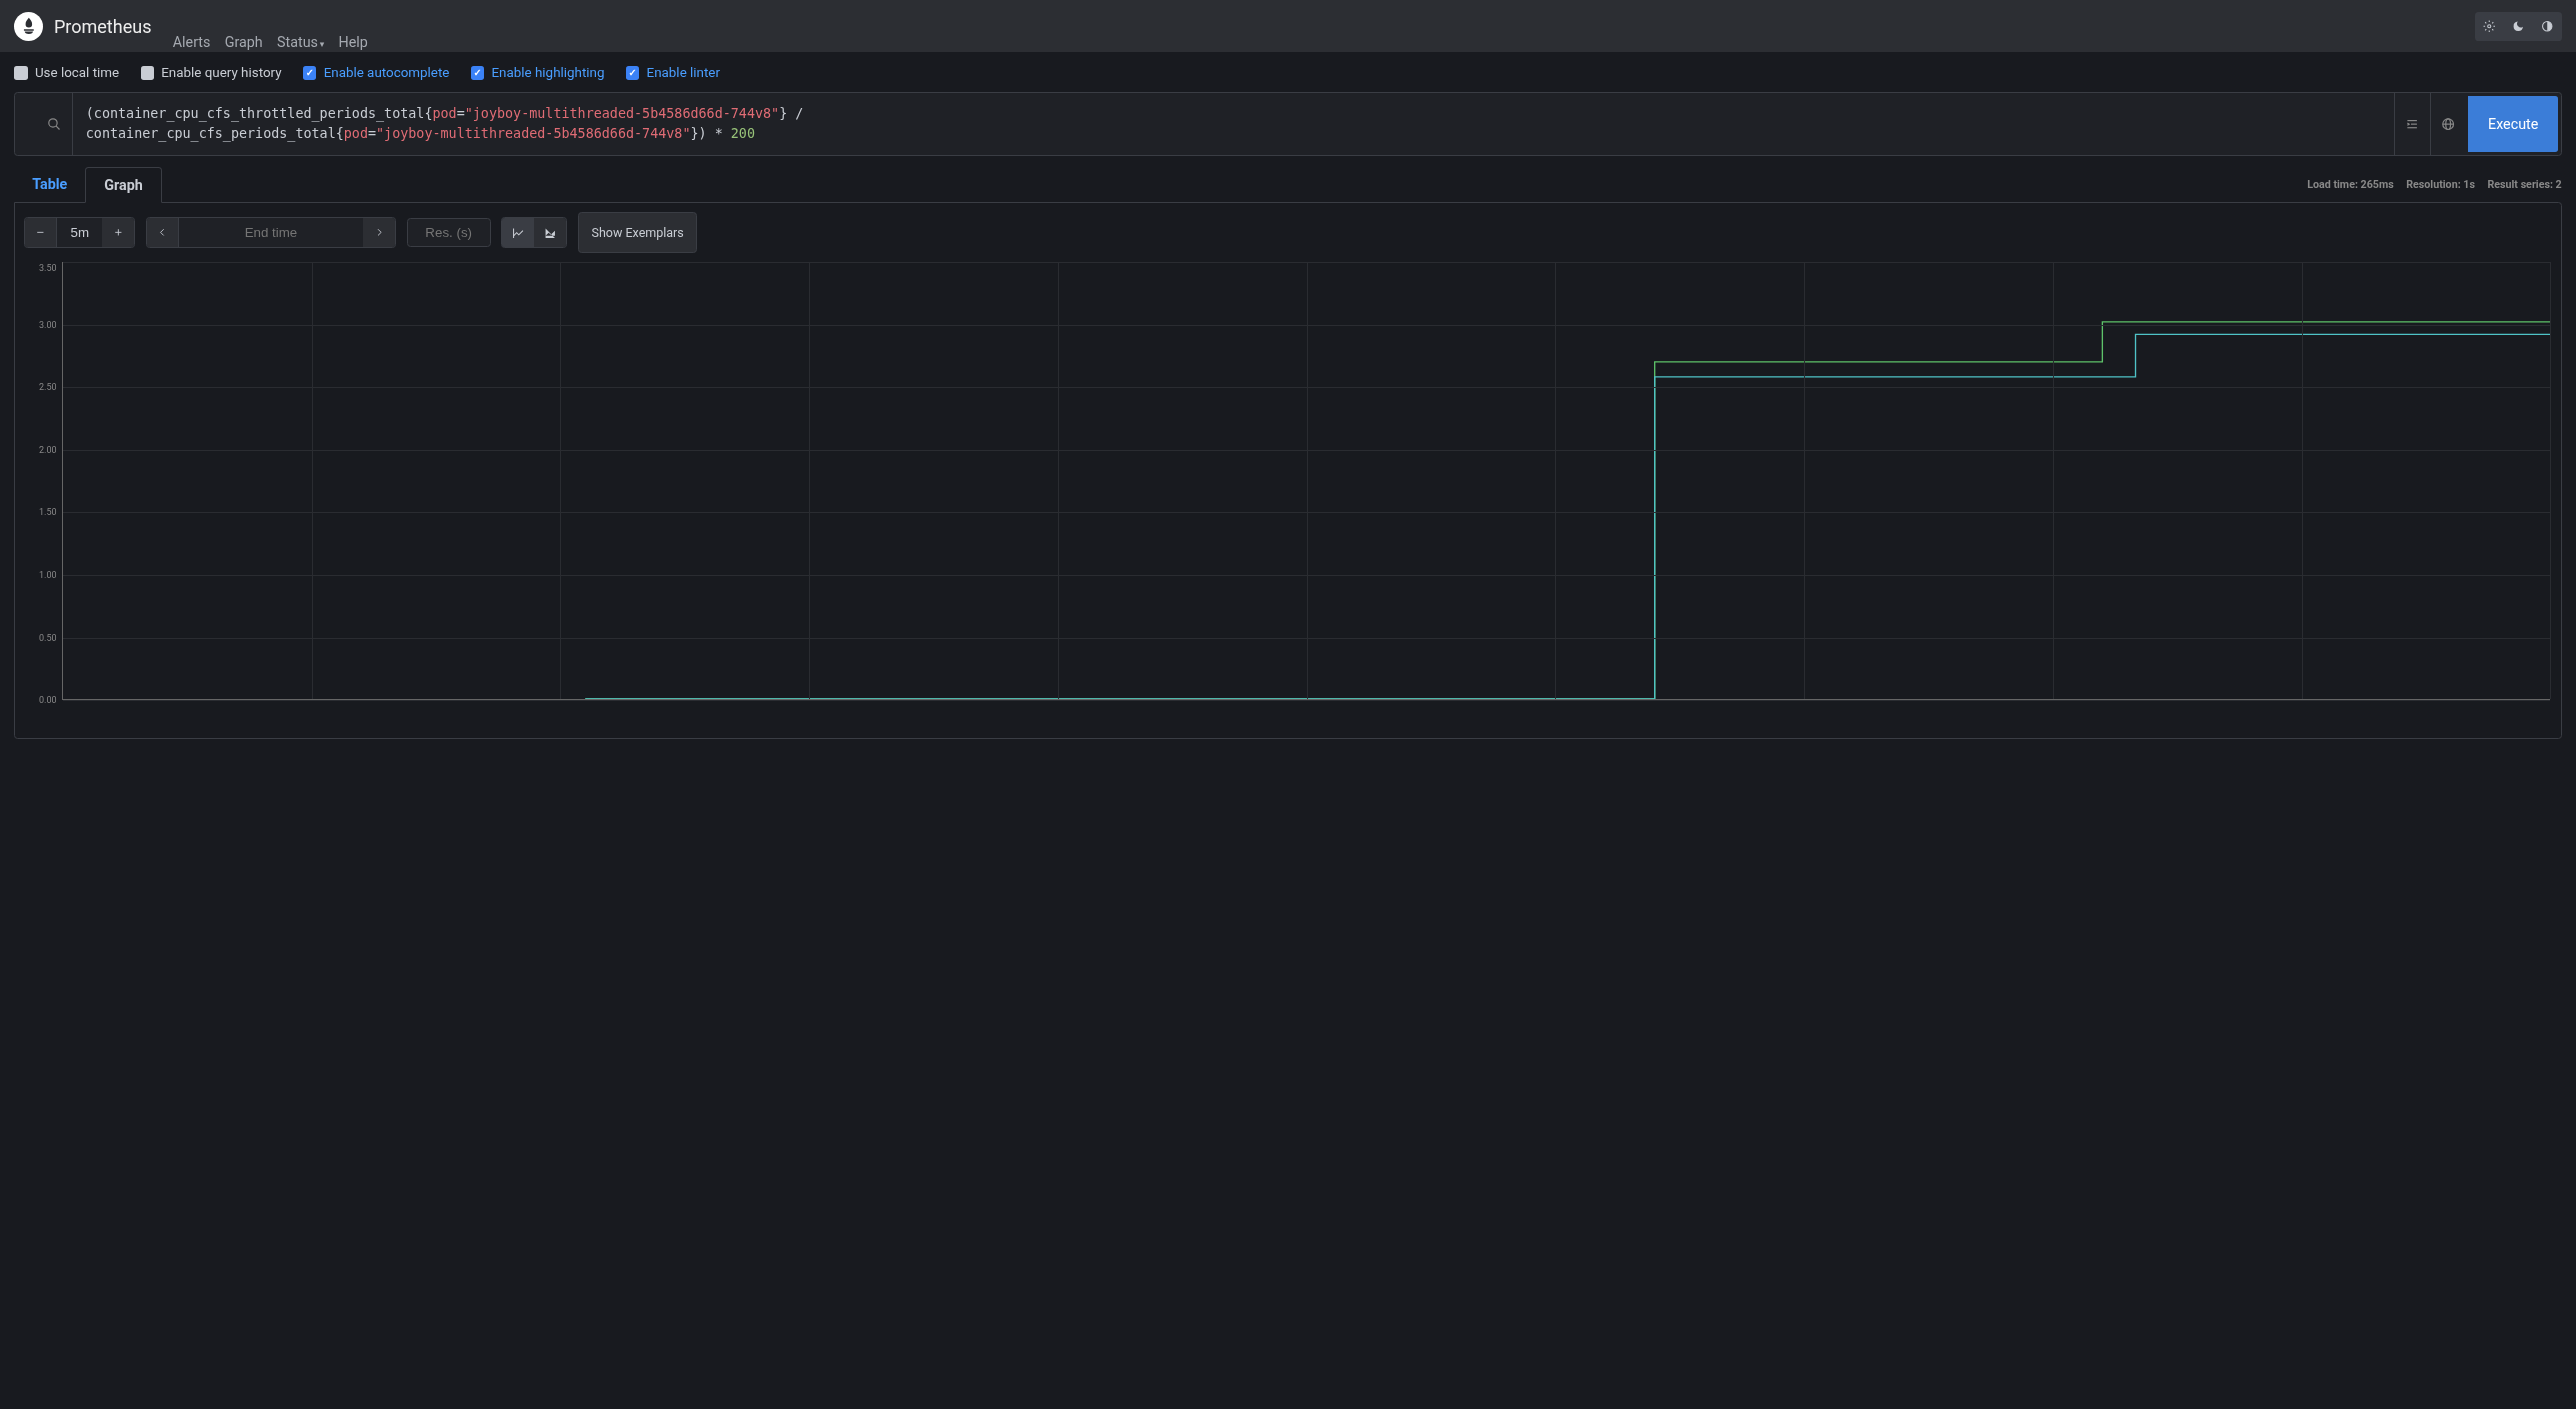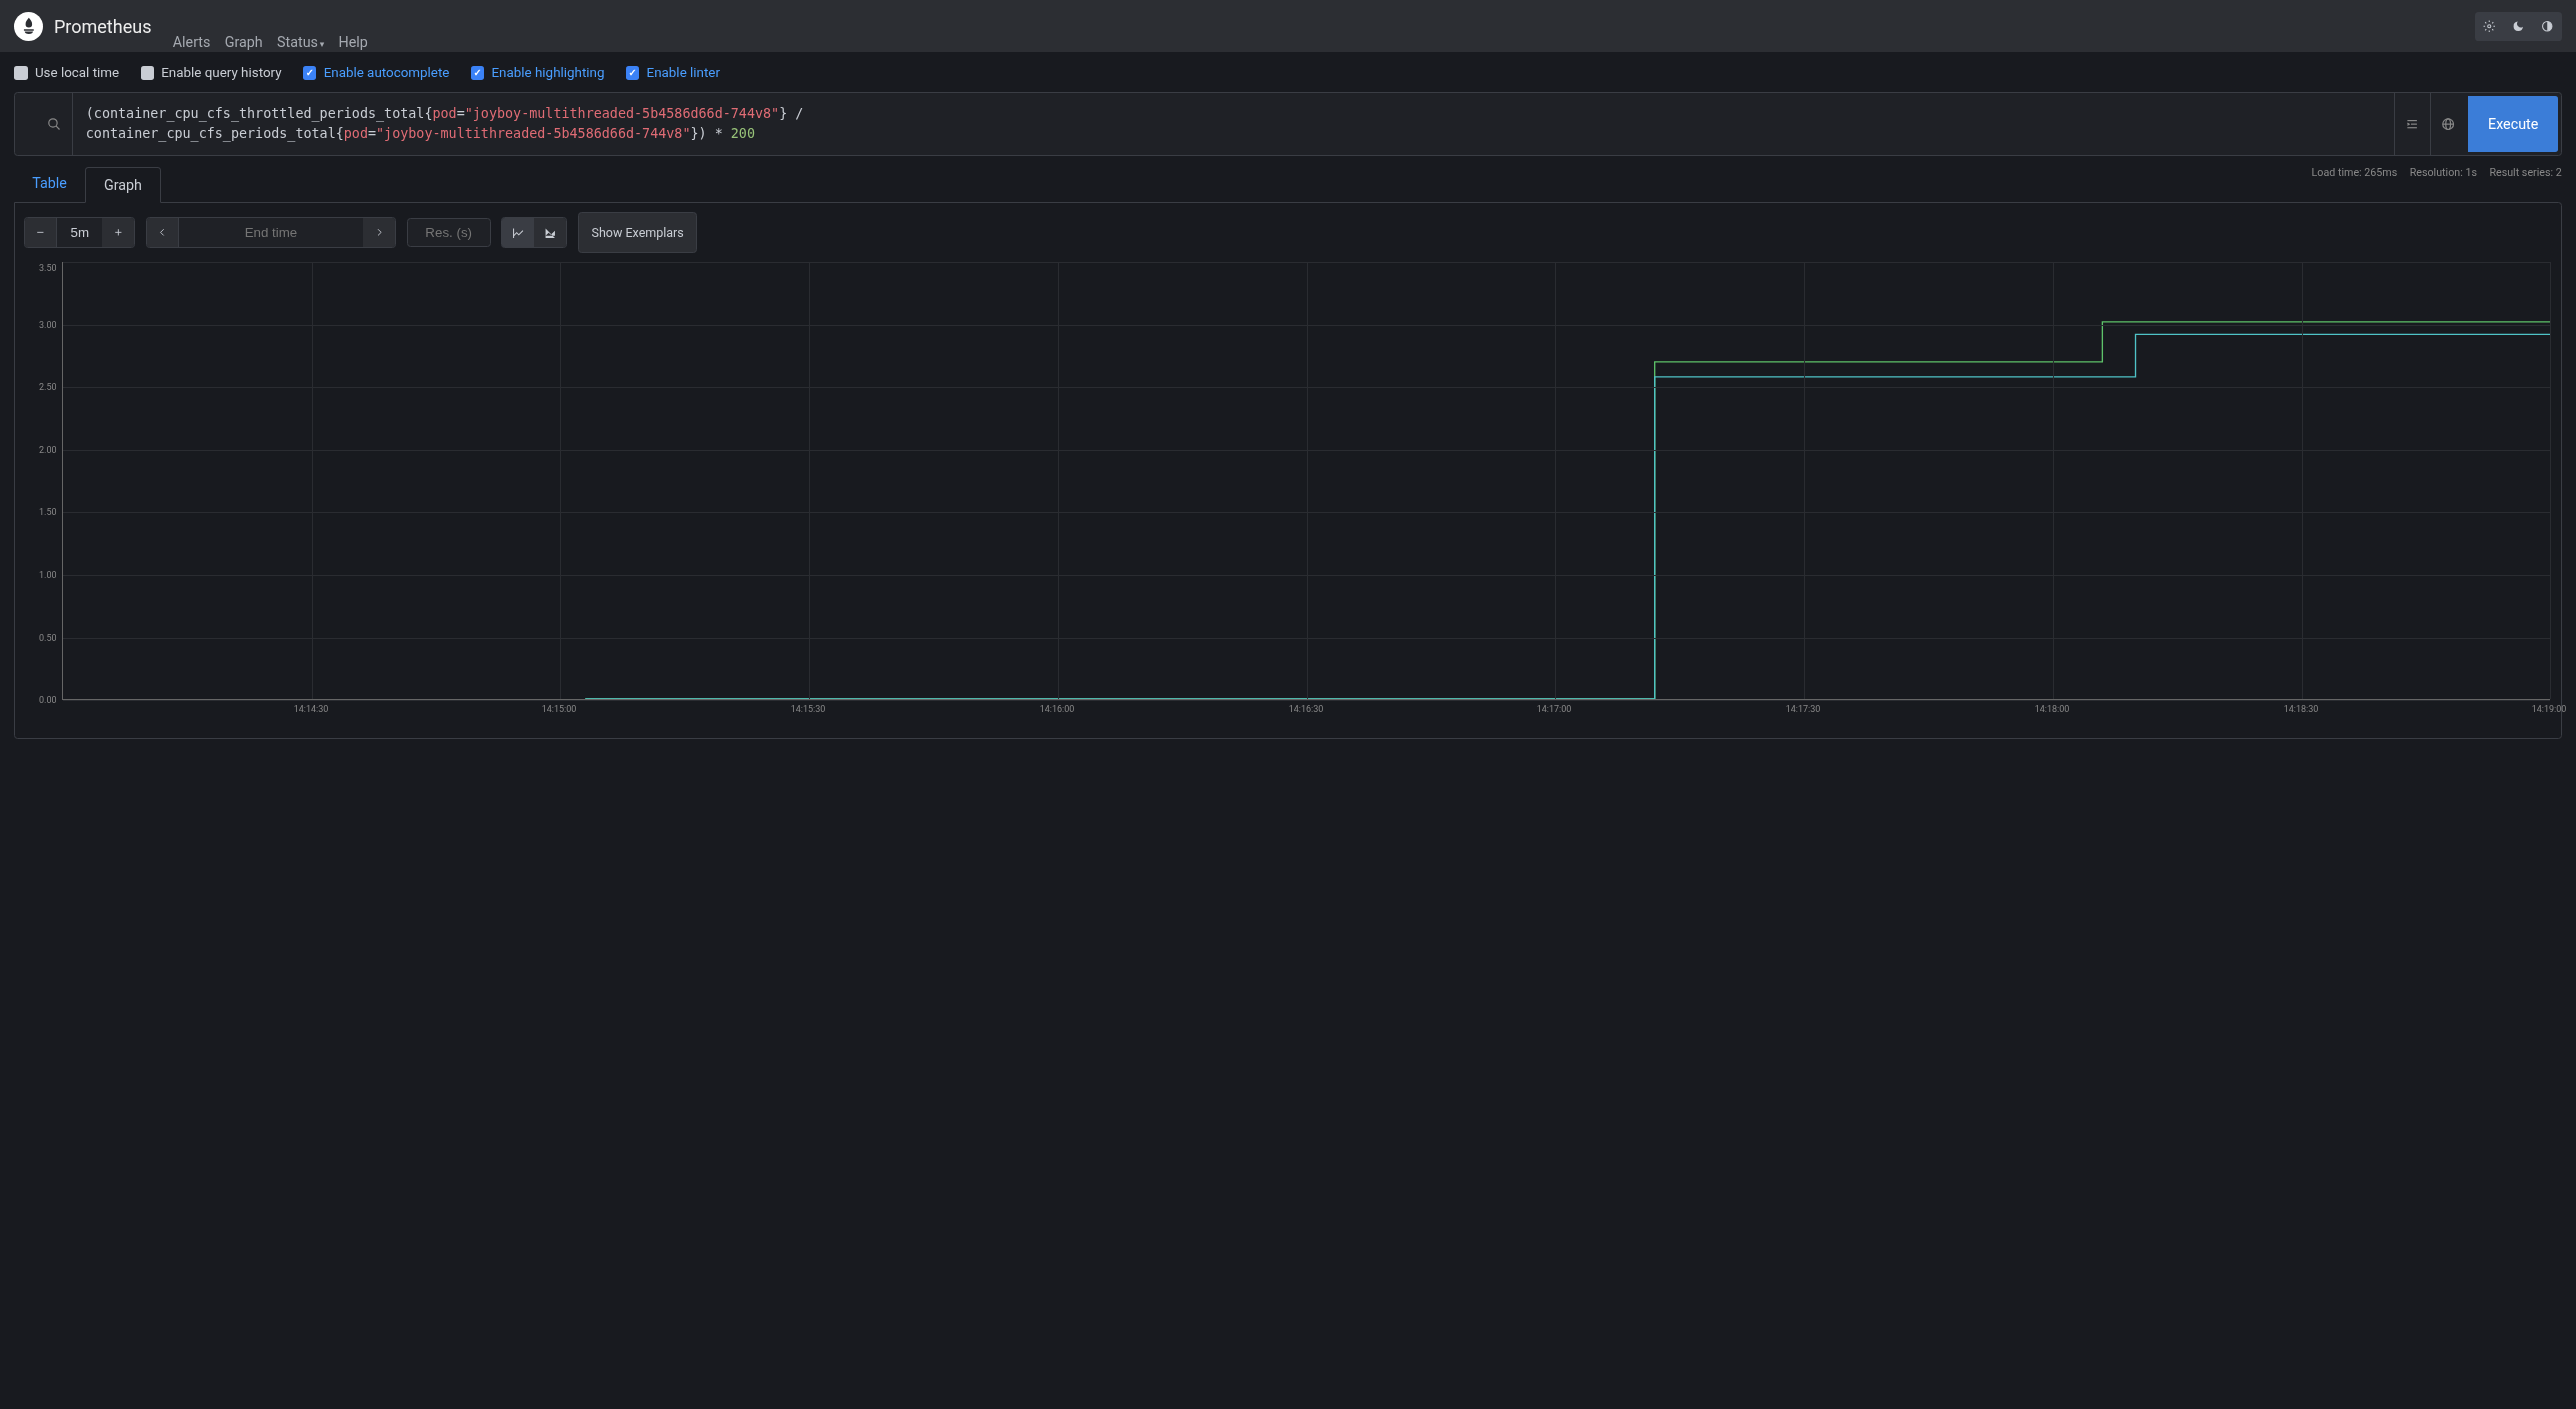--- a/index.html
+++ b/index.html
@@ -96,22 +96,23 @@
   padding: 0 19.7px;
   display: flex; align-items: center;
   font-size: 14.3px;
   cursor: pointer;
   border-radius: 0 2.7px 2.7px 0;
   margin: 2.7px;
 }
 
 .tabs-row {
   display: flex;
-  align-items: flex-start;
+  align-items: center;
   margin: 0 14.3px;
+  font-weight: bold;
 }
 .tab {
   padding: 9px 18px;
   font-size: 14.3px;
   cursor: pointer;
 }
 .tab.inactive { color: #4a9eff; }
 .tab.active {
   color: #c9cdd4;
   border: 0.9px solid #3a3d44;
@@ -408,27 +409,15 @@
         <div class="grid-v" style="left: 497px;"></div>
         <div class="grid-v" style="left: 746px;"></div>
         <div class="grid-v" style="left: 995px;"></div>
         <div class="grid-v" style="left: 1244px;"></div>
         <div class="grid-v" style="left: 1492px;"></div>
         <div class="grid-v" style="left: 1741px;"></div>
         <div class="grid-v" style="left: 1990px;"></div>
         <div class="grid-v" style="left: 2239px;"></div>
         <div class="grid-v" style="left: 2487px;"></div>
       </div>
-    <div class="x-axis" id="x-axis">
-        <div class="x-tick" style="left: 249px;">14:14:30</div>
-        <div class="x-tick" style="left: 497px;">14:15:00</div>
-        <div class="x-tick" style="left: 746px;">14:15:30</div>
-        <div class="x-tick" style="left: 995px;">14:16:00</div>
-        <div class="x-tick" style="left: 1244px;">14:16:30</div>
-        <div class="x-tick" style="left: 1492px;">14:17:00</div>
-        <div class="x-tick" style="left: 1741px;">14:17:30</div>
-        <div class="x-tick" style="left: 1990px;">14:18:00</div>
-        <div class="x-tick" style="left: 2239px;">14:18:30</div>
-        <div class="x-tick" style="left: 2487px;">14:19:00</div>
-      </div>
   </div>
 </div>
 
 
 </body></html>

